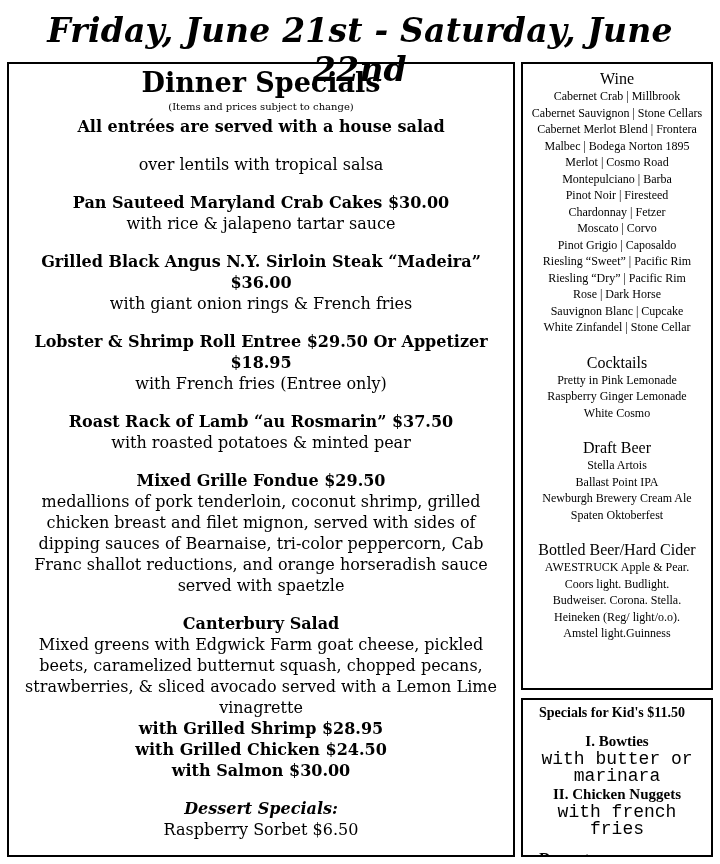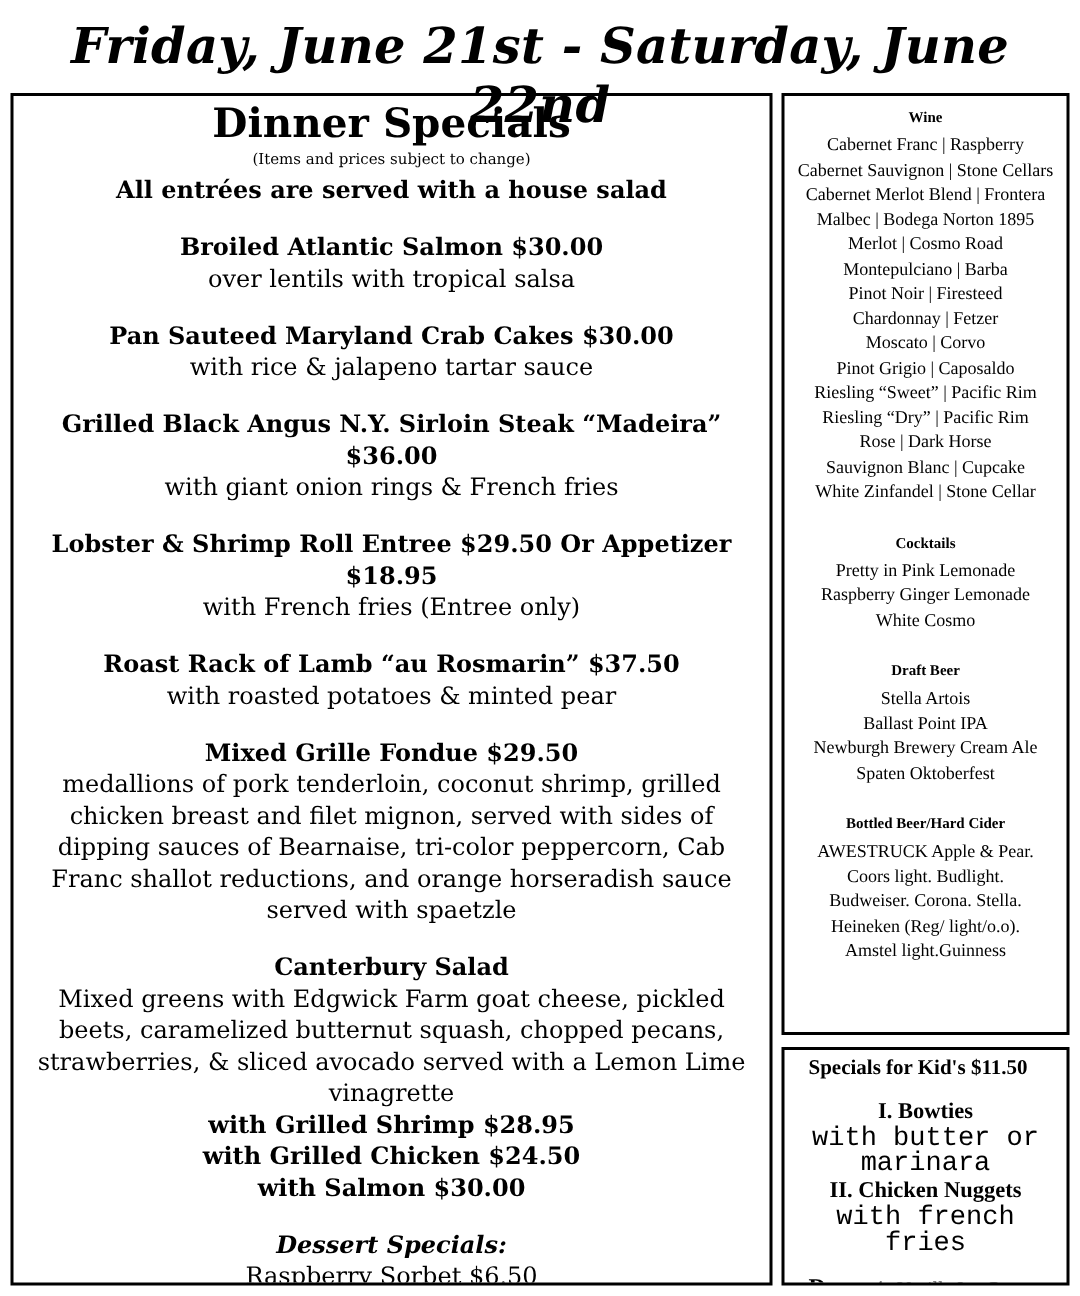--- a/index.html
+++ b/index.html
@@ -42,21 +42,21 @@
     position:absolute; left:521px; top:62px;
     width:192px; height:628px;
     border:2px solid #000;
     text-align:center;
     padding:6px 2px;
     font-family:"Liberation Serif", serif;
     overflow:hidden;
   }
   .drink-section { margin-top:18px; }
   .drink-section:first-child { margin-top:0; }
-  .drink-title { font-size:10px; font-weight:bold; line-height:18px; }
+  .drink-title { font-size:16px; font-weight:normal; line-height:18px; }
   .drink-item  { font-size:12px; line-height:16.5px; }
 
   
   .kids-panel {
     position:absolute; left:521px; top:698px;
     width:192px; height:159px;
     border:2px solid #000;
     padding:4px 16px;
     font-family:"Liberation Serif", serif;
     overflow:hidden;
@@ -72,21 +72,20 @@
 <body>
 
 <div class="page-header">Friday, June 21st - Saturday, June 22nd</div>
 
 <div class="left-panel">
   <div class="dinner-title">Dinner Specials</div>
   <div class="dinner-sub">(Items and prices subject to change)</div>
   <div class="dinner-note">All entrées are served with a house salad</div>
 
   <div class="block">
-    <div class="item-name">Broiled Atlantic Salmon $30.00</div>
     <div class="item-desc">over lentils with tropical salsa</div>
   </div>
   <div class="block">
     <div class="item-name">Pan Sauteed Maryland Crab Cakes $30.00</div>
     <div class="item-desc">with rice &amp; jalapeno tartar sauce</div>
   </div>
   <div class="block">
     <div class="item-name">Grilled Black Angus N.Y. Sirloin Steak “Madeira” $36.00</div>
     <div class="item-desc">with giant onion rings &amp; French fries</div>
   </div>
@@ -115,21 +114,21 @@
     <div class="dessert-title">Dessert Specials:</div>
     <div class="dessert-item">Raspberry Sorbet $6.50</div>
 
   </div>
 </div>
 
 <div class="right-panel">
 
   <div class="drink-section">
     <div class="drink-title">Wine</div>
-    <div class="drink-item">Cabernet Franc | Raspberry</div>
+    <div class="drink-item">Cabernet Crab | Millbrook</div>
     <div class="drink-item">Cabernet Sauvignon | Stone Cellars</div>
     <div class="drink-item">Cabernet Merlot Blend | Frontera</div>
     <div class="drink-item">Malbec | Bodega Norton 1895</div>
     <div class="drink-item">Merlot | Cosmo Road</div>
     <div class="drink-item">Montepulciano | Barba</div>
     <div class="drink-item">Pinot Noir | Firesteed</div>
     <div class="drink-item">Chardonnay | Fetzer</div>
     <div class="drink-item">Moscato | Corvo</div>
     <div class="drink-item">Pinot Grigio | Caposaldo</div>
     <div class="drink-item">Riesling “Sweet” | Pacific Rim</div>

